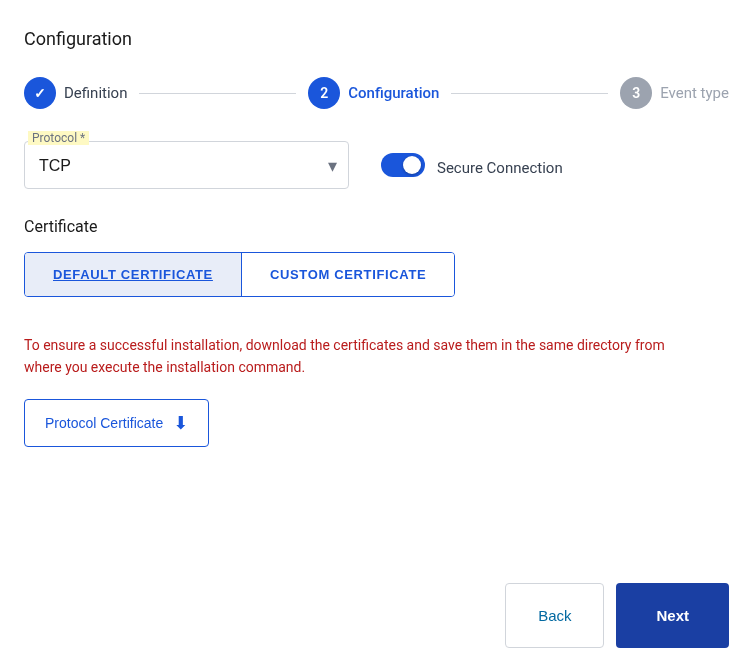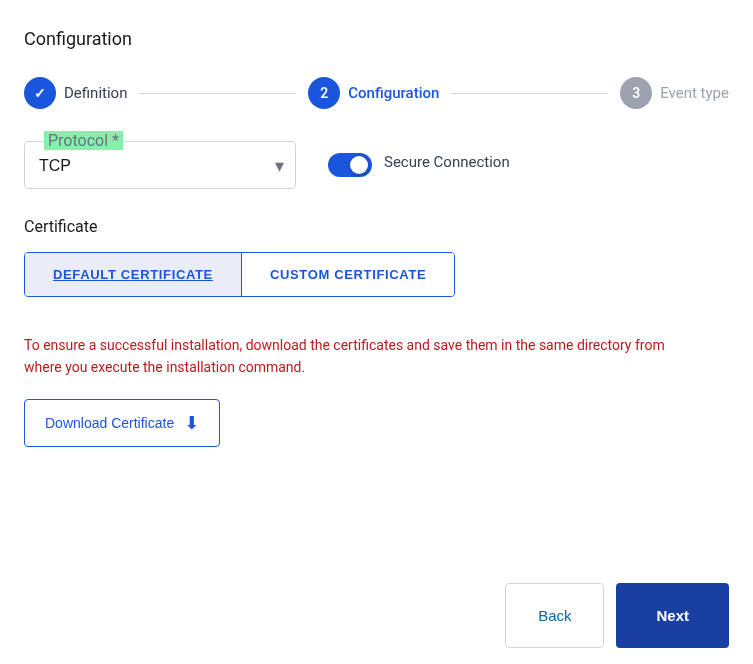--- a/index.html
+++ b/index.html
@@ -97,30 +97,30 @@
     }
 
     .field-wrapper {
       position: relative;
       flex: 0 0 auto;
     }
 
     .field-label {
       position: absolute;
       top: -10px;
-      left: 20px;
-      background: #86efac;
+      left: 4px;
+      background: #fef9c3;
       padding: 0 4px;
-      font-size: 16px;
+      font-size: 12px;
       color: #6b7280;
       z-index: 1;
     }
 
     .select-field {
-      width: 272px;
+      width: 325px;
       height: 48px;
       border: 1px solid #d1d5db;
       border-radius: 4px;
       padding: 0 40px 0 14px;
       font-size: 16px;
       color: #1a1a1a;
       appearance: none;
       background: #fff;
       cursor: pointer;
     }
@@ -131,21 +131,21 @@
       top: 50%;
       transform: translateY(-50%);
       pointer-events: none;
       color: #6b7280;
       font-size: 18px;
     }
 
     
     .toggle-row {
       display: flex;
-      align-items: flex-start;
+      align-items: flex-end;
       gap: 12px;
     }
 
     .toggle-switch {
       position: relative;
       width: 44px;
       height: 24px;
       cursor: pointer;
     }
 
@@ -350,21 +350,21 @@
     <div class="section-title">Certificate</div>
 
     <div class="cert-tabs">
       <button class="cert-tab active">DEFAULT CERTIFICATE</button>
       <button class="cert-tab">CUSTOM CERTIFICATE</button>
     </div>
 
     <p class="cert-description">To ensure a successful installation, download the certificates and save them in the same directory from where you execute the installation command.</p>
 
     <button class="download-btn">
-      <span>Download Certificate</span>
+      <span>Protocol Certificate</span>
       <span class="download-icon">⬇</span>
     </button>
   </div>
 
 </div>
 
 <hr class="divider">
 
 <div class="footer">
   <button class="btn-back">Back</button>

